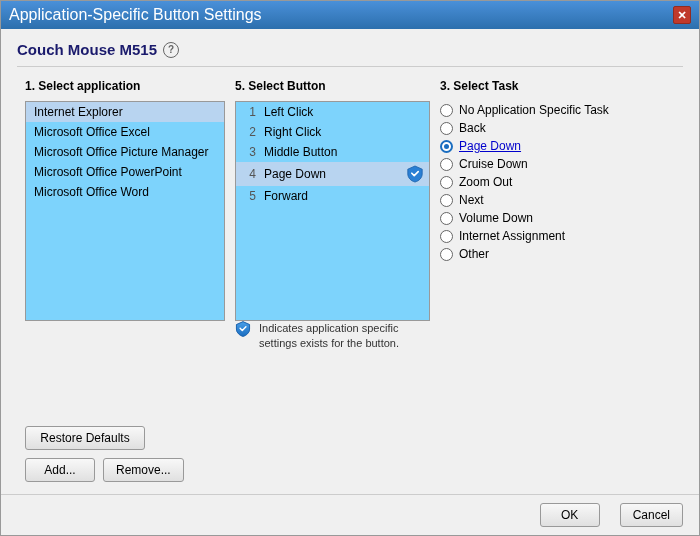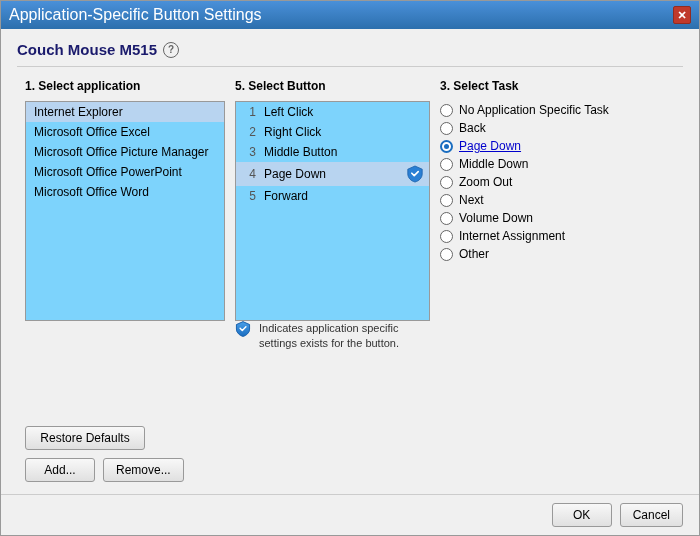--- a/index.html
+++ b/index.html
@@ -183,21 +183,21 @@
       background: linear-gradient(to bottom, #f8f8f8, #e0e0e0);
       cursor: pointer;
       font-size: 12px;
       border-radius: 3px;
       min-width: 70px;
     }
     .footer {
       padding: 8px 16px;
       display: flex;
       justify-content: flex-end;
-      gap: 8px;
+      gap: 20px;
       border-top: 1px solid #ccc;
       background: #f0f0f0;
     }
     .btn-ok {
       background: linear-gradient(to bottom, #f8f8f8, #e0e0e0);
       border: 1px solid #999;
       padding: 4px 20px;
       font-size: 12px;
       cursor: pointer;
       border-radius: 3px;
@@ -326,21 +326,21 @@
             <div class="radio-item">
               <div class="radio-input"></div>
               <span class="radio-label">Back</span>
             </div>
             <div class="radio-item">
               <div class="radio-input checked"></div>
               <span class="radio-label selected-label">Page Down</span>
             </div>
             <div class="radio-item">
               <div class="radio-input"></div>
-              <span class="radio-label">Middle Down</span>
+              <span class="radio-label">Cruise Down</span>
             </div>
             <div class="radio-item">
               <div class="radio-input"></div>
               <span class="radio-label">Zoom Out</span>
             </div>
             <div class="radio-item">
               <div class="radio-input"></div>
               <span class="radio-label">Next</span>
             </div>
             <div class="radio-item">

